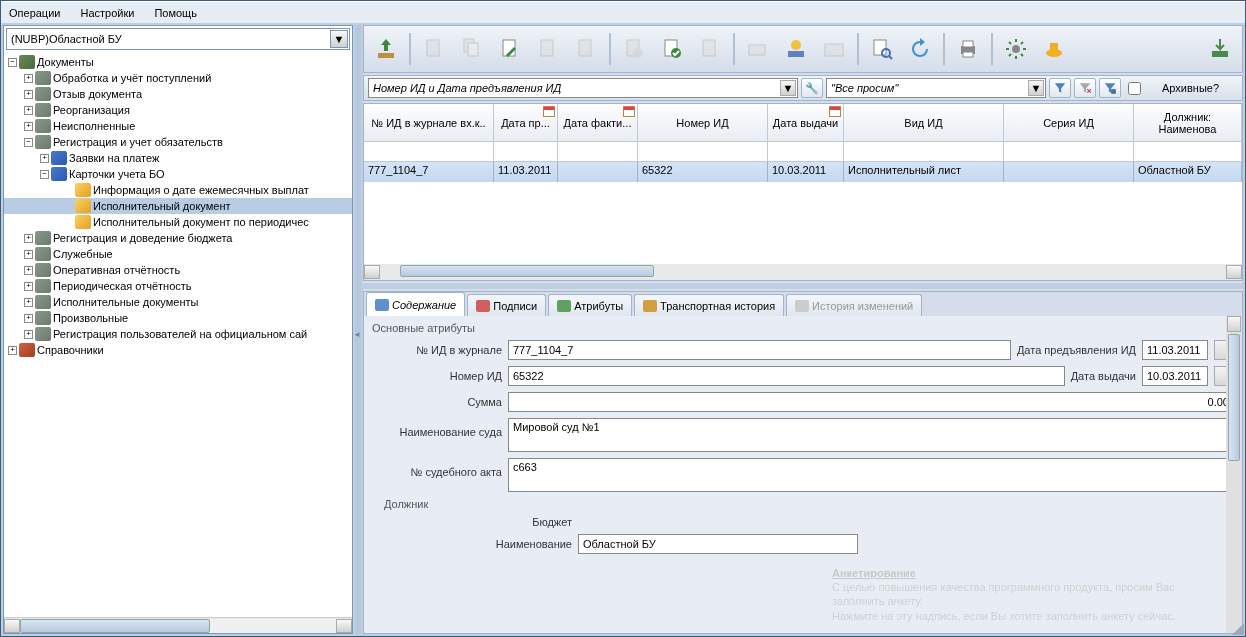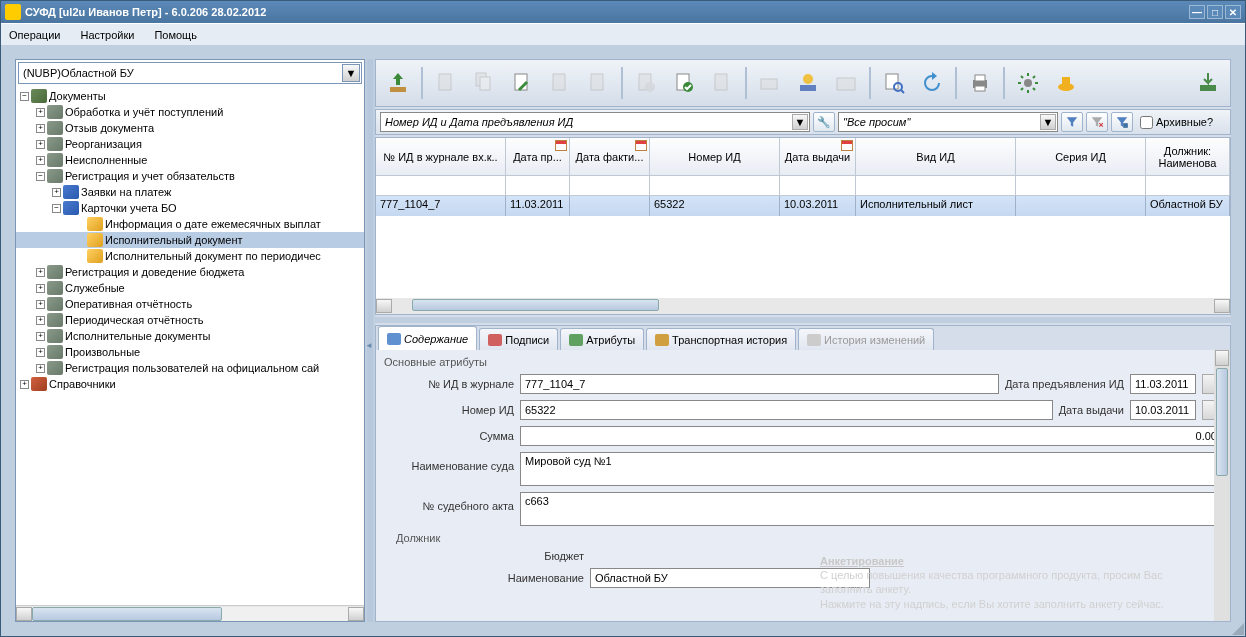--- a/index.html
+++ b/index.html
@@ -4,21 +4,21 @@
 <style>
 * { box-sizing: border-box; margin: 0; padding: 0; font-family: Tahoma, Arial, sans-serif; font-size: 11px; }
 body { background: #d8dfe8; overflow: hidden; }
 .window { width: 1246px; height: 637px; background: #6b8fb5; border: 1px solid #3a5a7a; display: flex; flex-direction: column; }
 .titlebar { height: 22px; background: linear-gradient(#5b89b8, #4a75a0); color: #fff; display: flex; align-items: center; padding: 0 4px; font-weight: bold; }
 .titlebar .icon { width: 16px; height: 16px; margin-right: 4px; background: #ffcc00; border-radius: 2px; display: inline-block; }
 .titlebar .spacer { flex: 1; }
 .winbtn { width: 16px; height: 14px; border: 1px solid #9bb8d5; margin-left: 2px; background: #5b89b8; color: #fff; display: inline-flex; align-items: center; justify-content: center; font-size: 10px; cursor: pointer; }
 .menubar { height: 22px; background: #e5ecf4; display: flex; align-items: center; padding: 0 4px; gap: 12px; border-top: 1px solid #fff; }
 .menubar span { cursor: pointer; padding: 2px 4px; }
-.content { flex: 1; display: flex; background: #c0cfe0; padding: 14px; gap: 2px; overflow: hidden; }
+.content { flex: 1; display: flex; background: #c0cfe0; padding: 2px; gap: 2px; overflow: hidden; }
 .left-panel { width: 350px; background: #fff; border: 1px solid #7a95b5; display: flex; flex-direction: column; }
 .combo { height: 22px; border: 1px solid #7a95b5; margin: 2px; display: flex; align-items: center; padding: 0 4px; background: #fff; position: relative; }
 .combo .arrow { width: 18px; height: 18px; border: 1px solid #7a95b5; background: linear-gradient(#f8f8f8,#d0d0d0); position: absolute; right: 1px; top: 1px; display: flex; align-items: center; justify-content: center; }
 .tree { flex: 1; overflow: auto; padding: 2px 0; }
 .tree-item { display: flex; align-items: center; height: 16px; padding-left: 4px; white-space: nowrap; cursor: pointer; }
 .tree-item.selected { background: #b8cce4; }
 .toggle { width: 9px; height: 9px; border: 1px solid #888; display: inline-flex; align-items: center; justify-content: center; margin-right: 2px; font-size: 8px; line-height: 1; background: #fff; }
 .toggle-spacer { width: 11px; display: inline-block; }
 .ticon { width: 16px; height: 14px; margin-right: 2px; display: inline-block; border-radius: 2px; }
 .ticon.doc { background: linear-gradient(135deg,#6a8a5a,#4a6a3a); }
@@ -35,21 +35,21 @@
 .right-panel { flex: 1; display: flex; flex-direction: column; background: #d4dde9; gap: 2px; }
 .toolbar { height: 48px; background: linear-gradient(#f0f4f8,#d4dde9); border: 1px solid #a0b4cc; display: flex; align-items: center; padding: 2px 4px; gap: 2px; }
 .tbtn { width: 36px; height: 36px; border: 1px solid transparent; border-radius: 3px; display: flex; align-items: center; justify-content: center; cursor: pointer; }
 .tbtn svg { width: 24px; height: 24px; }
 .tbtn.disabled { opacity: 0.5; cursor: default; }
 .tsep { width: 2px; height: 32px; background: #b0c0d4; margin: 0 3px; }
 .filterbar { height: 26px; background: linear-gradient(#f0f4f8,#d8e0ec); border: 1px solid #a0b4cc; display: flex; align-items: center; padding: 2px 4px; gap: 3px; }
 .dropdown { flex: 0 0 auto; height: 20px; border: 1px solid #888; background: #fff; display: flex; align-items: center; padding: 0 20px 0 4px; font-style: italic; position: relative; }
 .dropdown .dd-arrow { position: absolute; right: 1px; top: 1px; width: 16px; height: 16px; background: linear-gradient(#f8f8f8,#d0d0d0); border: 1px solid #aaa; display: flex; align-items: center; justify-content: center; }
 .filterbtn { width: 22px; height: 20px; border: 1px solid #a0b4cc; border-radius: 2px; background: linear-gradient(#fff,#e0e8f0); display: flex; align-items: center; justify-content: center; cursor: pointer; }
-.checkbox-wrap { display: flex; align-items: center; gap: 3px; margin-left: 4px; }
+.checkbox-wrap { display: flex; align-items: center; gap: 21px; margin-left: 4px; }
 .grid-area { flex: 0 0 auto; border: 1px solid #a0b4cc; background: #fff; display: flex; flex-direction: column; }
 .grid-header { display: flex; height: 38px; }
 .gh-cell { border-right: 1px solid #c0c8d4; border-bottom: 1px solid #c0c8d4; background: linear-gradient(#fefefe,#e8ecf4); display: flex; align-items: center; justify-content: center; position: relative; padding: 0 2px; text-align: center; }
 .gh-cell .cal-icon { position: absolute; right: 2px; top: 2px; width: 12px; height: 11px; background: #fff; border: 1px solid #c08040; }
 .gh-cell .cal-icon::before { content:''; position:absolute; top:0; left:0; right:0; height:3px; background:#e04040; }
 .grid-filter-row { display: flex; height: 20px; }
 .gf-cell { border-right: 1px solid #c0c8d4; border-bottom: 1px solid #c0c8d4; background: #fff; }
 .grid-row { display: flex; height: 20px; background: linear-gradient(#d4e4f8,#c4d8f0); }
 .gr-cell { border-right: 1px solid #a0b0c8; padding: 2px 4px; overflow: hidden; white-space: nowrap; }
 .grid-empty { height: 82px; background: #fff; }
@@ -76,28 +76,20 @@
 .small-btn { width: 20px; height: 20px; border: 1px solid #aaa; background: linear-gradient(#f4f4f4,#d8d8d8); }
 .watermark { position: absolute; right: 30px; bottom: 10px; color: #d0d0d0; font-size: 10px; width: 380px; line-height: 1.3; pointer-events: none; }
 .watermark b { color: #c8c8c8; text-decoration: underline; }
 .resize-grip { position: absolute; right: 2px; bottom: 2px; width: 14px; height: 14px; }
 .resize-grip::after { content: ''; position: absolute; right: 0; bottom: 0; width: 0; height: 0; border-style: solid; border-width: 0 0 12px 12px; border-color: transparent transparent #9ab transparent; }
 </style>
 </head>
 <body>
 
 <div class="window">
-  <div class="titlebar">
-    <span class="icon"></span>
-    <span>СУФД [ul2u Иванов Петр] - 6.0.206 28.02.2012</span>
-    <span class="spacer"></span>
-    <span class="winbtn">―</span>
-    <span class="winbtn">□</span>
-    <span class="winbtn">✕</span>
-  </div>
   <div class="menubar">
     <span>Операции</span>
     <span>Настройки</span>
     <span>Помощь</span>
   </div>
   <div class="content">
 
     <div class="left-panel">
       <div class="combo">
         <span>(NUBP)Областной БУ</span>

